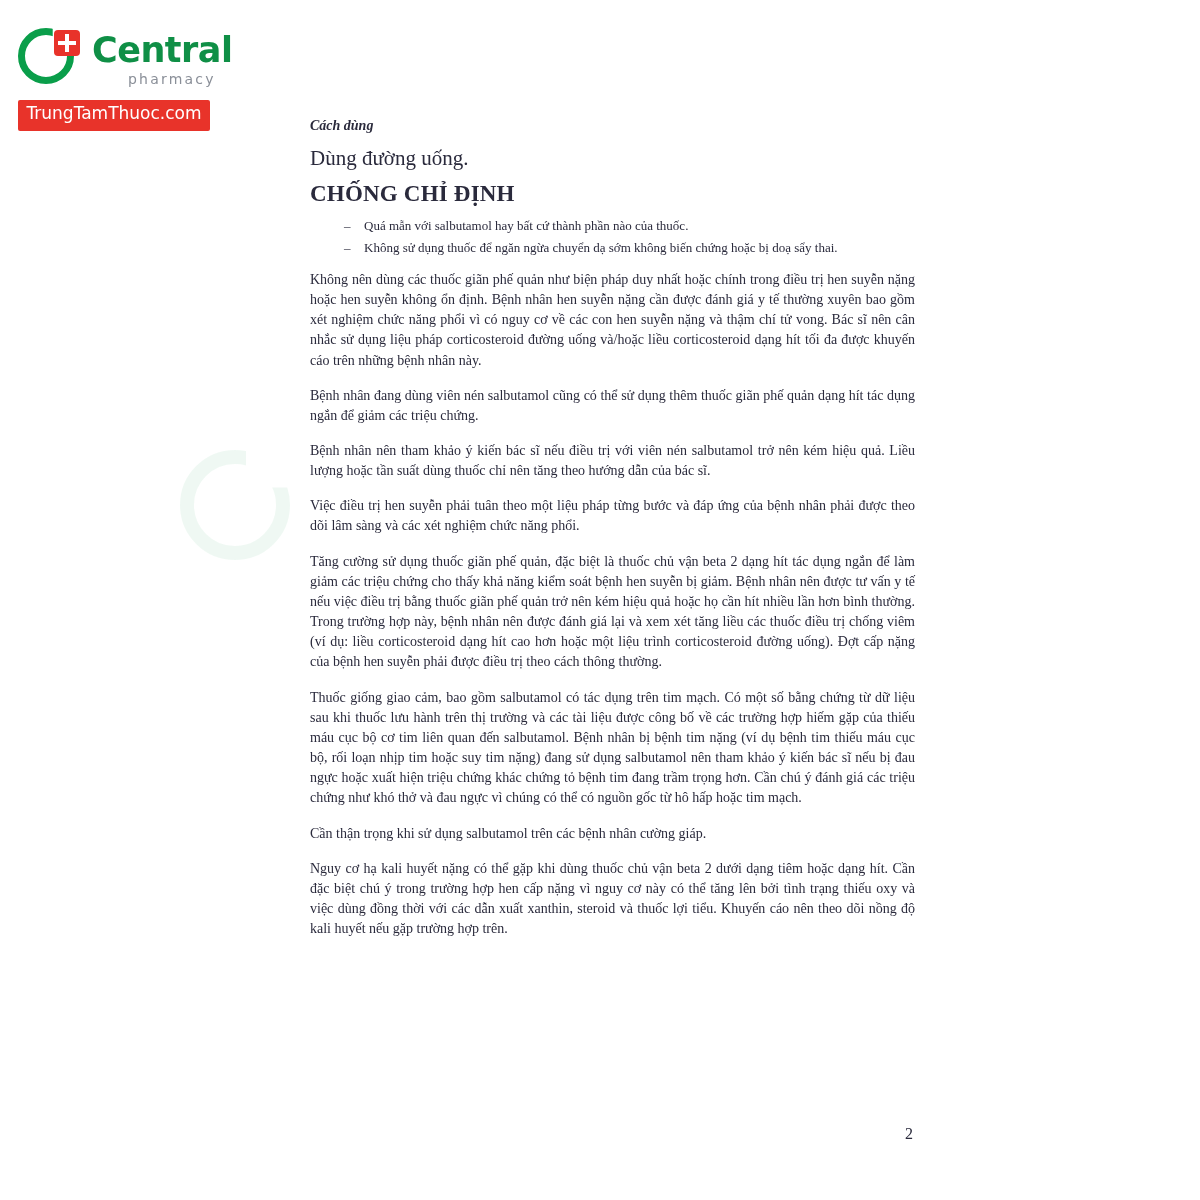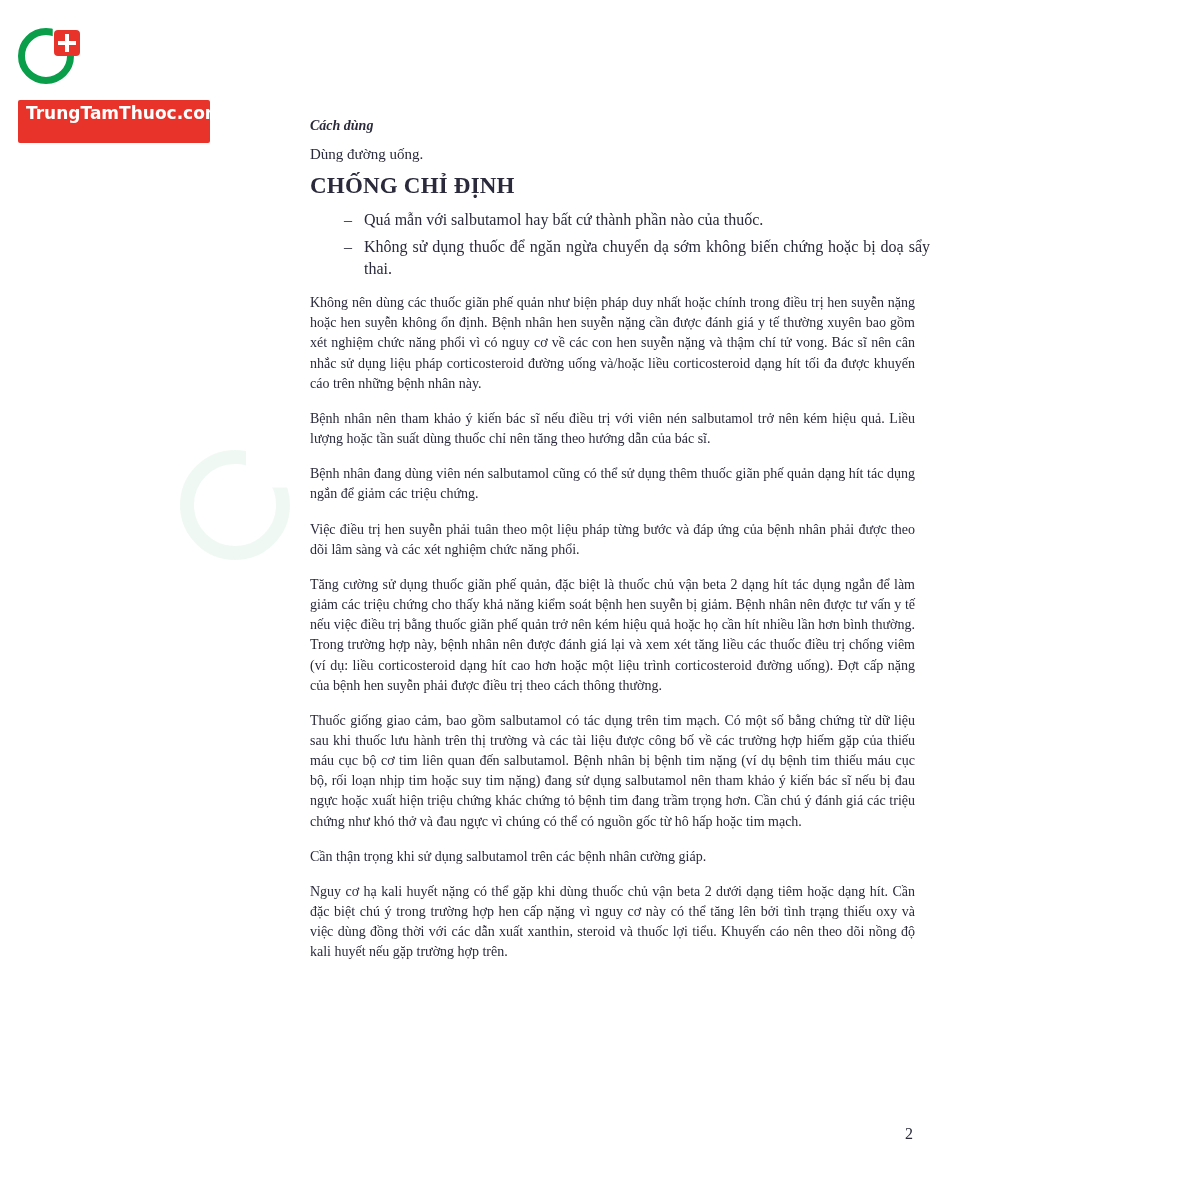--- a/index.html
+++ b/index.html
@@ -79,23 +79,23 @@
     color: #8a8f98;
     letter-spacing: 2.2px;
     margin-top: 4px;
     margin-left: 36px;
   }
   .logo-bar {
     margin-top: 10px;
     background: #e8332a;
     color: #ffffff;
     font-family: "DejaVu Sans", sans-serif;
-    font-weight: bold;
+    font-weight: normal;
     font-size: 17px;
-    padding: 3px 8px 20px 8px;
+    padding: 3px 8px 8px 8px;
     width: 192px;
     box-sizing: border-box;
     border-radius: 2px;
     text-align: center;
     letter-spacing: 0px;
   }
 
   .faint-mark {
     position: absolute;
     left: 150px;
@@ -121,36 +121,36 @@
     top: 118px;
     width: 620px;
   }
   .h-italic {
     font-style: italic;
     font-weight: bold;
     font-size: 14px;
     margin: 0 0 12px 0;
   }
   .plain {
-    font-size: 15px;
+    font-size: 21px;
     margin: 0 0 10px 0;
   }
   .h-caps {
     font-weight: bold;
     font-size: 23px;
     margin: 4px 0 10px 0;
     letter-spacing: 0.2px;
   }
   ul.dash-list {
     list-style: none;
     margin: 0 0 12px 0;
     padding: 0 0 0 34px;
   }
   ul.dash-list li {
-    font-size: 16px;
+    font-size: 13px;
     line-height: 1.42;
     margin-bottom: 4px;
     position: relative;
     padding-left: 20px;
     text-align: justify;
   }
   ul.dash-list li:before {
     content: "\2013";
     position: absolute;
     left: 0;
@@ -173,20 +173,24 @@
 </style>
 </head>
 <body>
 
 <div class="logo-block">
   <div class="logo-row">
     <div class="logo-mark">
       <div class="ring"></div>
       <div class="cross"></div>
     </div>
+    <div class="logo-text">
+      <div class="logo-name">Central</div>
+      <div class="logo-sub">pharmacy</div>
+    </div>
   </div>
   <div class="logo-bar">TrungTamThuoc.com</div>
 </div>
 
 <div class="faint-mark">
   <div class="ring2"></div>
 </div>
 
 <div class="doc">
 
@@ -194,22 +198,22 @@
   <div class="plain">Dùng đường uống.</div>
 
   <div class="h-caps">CHỐNG CHỈ ĐỊNH</div>
   <ul class="dash-list">
     <li>Quá mẫn với salbutamol hay bất cứ thành phần nào của thuốc.</li>
     <li>Không sử dụng thuốc để ngăn ngừa chuyển dạ sớm không biến chứng hoặc bị doạ sẩy thai.</li>
   </ul>
 
 
   <p class="body">Không nên dùng các thuốc giãn phế quản như biện pháp duy nhất hoặc chính trong điều trị hen suyễn nặng hoặc hen suyễn không ổn định. Bệnh nhân hen suyễn nặng cần được đánh giá y tế thường xuyên bao gồm xét nghiệm chức năng phổi vì có nguy cơ về các con hen suyễn nặng và thậm chí tử vong. Bác sĩ nên cân nhắc sử dụng liệu pháp corticosteroid đường uống và/hoặc liều corticosteroid dạng hít tối đa được khuyến cáo trên những bệnh nhân này.</p>
+  <p class="body">Bệnh nhân đang dùng viên nén salbutamol cũng có thể sử dụng thêm thuốc giãn phế quản dạng hít tác dụng ngắn để giảm các triệu chứng.</p>
   <p class="body">Bệnh nhân nên tham khảo ý kiến bác sĩ nếu điều trị với viên nén salbutamol trở nên kém hiệu quả. Liều lượng hoặc tần suất dùng thuốc chỉ nên tăng theo hướng dẫn của bác sĩ.</p>
-  <p class="body">Bệnh nhân đang dùng viên nén salbutamol cũng có thể sử dụng thêm thuốc giãn phế quản dạng hít tác dụng ngắn để giảm các triệu chứng.</p>
   <p class="body">Việc điều trị hen suyễn phải tuân theo một liệu pháp từng bước và đáp ứng của bệnh nhân phải được theo dõi lâm sàng và các xét nghiệm chức năng phổi.</p>
   <p class="body">Tăng cường sử dụng thuốc giãn phế quản, đặc biệt là thuốc chủ vận beta 2 dạng hít tác dụng ngắn để làm giảm các triệu chứng cho thấy khả năng kiểm soát bệnh hen suyễn bị giảm. Bệnh nhân nên được tư vấn y tế nếu việc điều trị bằng thuốc giãn phế quản trở nên kém hiệu quả hoặc họ cần hít nhiều lần hơn bình thường. Trong trường hợp này, bệnh nhân nên được đánh giá lại và xem xét tăng liều các thuốc điều trị chống viêm (ví dụ: liều corticosteroid dạng hít cao hơn hoặc một liệu trình corticosteroid đường uống). Đợt cấp nặng của bệnh hen suyễn phải được điều trị theo cách thông thường.</p>
   <p class="body">Thuốc giống giao cảm, bao gồm salbutamol có tác dụng trên tim mạch. Có một số bằng chứng từ dữ liệu sau khi thuốc lưu hành trên thị trường và các tài liệu được công bố về các trường hợp hiếm gặp của thiếu máu cục bộ cơ tim liên quan đến salbutamol. Bệnh nhân bị bệnh tim nặng (ví dụ bệnh tim thiếu máu cục bộ, rối loạn nhịp tim hoặc suy tim nặng) đang sử dụng salbutamol nên tham khảo ý kiến bác sĩ nếu bị đau ngực hoặc xuất hiện triệu chứng khác chứng tỏ bệnh tim đang trầm trọng hơn. Cần chú ý đánh giá các triệu chứng như khó thở và đau ngực vì chúng có thể có nguồn gốc từ hô hấp hoặc tim mạch.</p>
   <p class="body">Cần thận trọng khi sử dụng salbutamol trên các bệnh nhân cường giáp.</p>
   <p class="body">Nguy cơ hạ kali huyết nặng có thể gặp khi dùng thuốc chủ vận beta 2 dưới dạng tiêm hoặc dạng hít. Cần đặc biệt chú ý trong trường hợp hen cấp nặng vì nguy cơ này có thể tăng lên bởi tình trạng thiếu oxy và việc dùng đồng thời với các dẫn xuất xanthin, steroid và thuốc lợi tiểu. Khuyến cáo nên theo dõi nồng độ kali huyết nếu gặp trường hợp trên.</p>
 
 </div>
 
 <div class="page-num">2</div>
 

